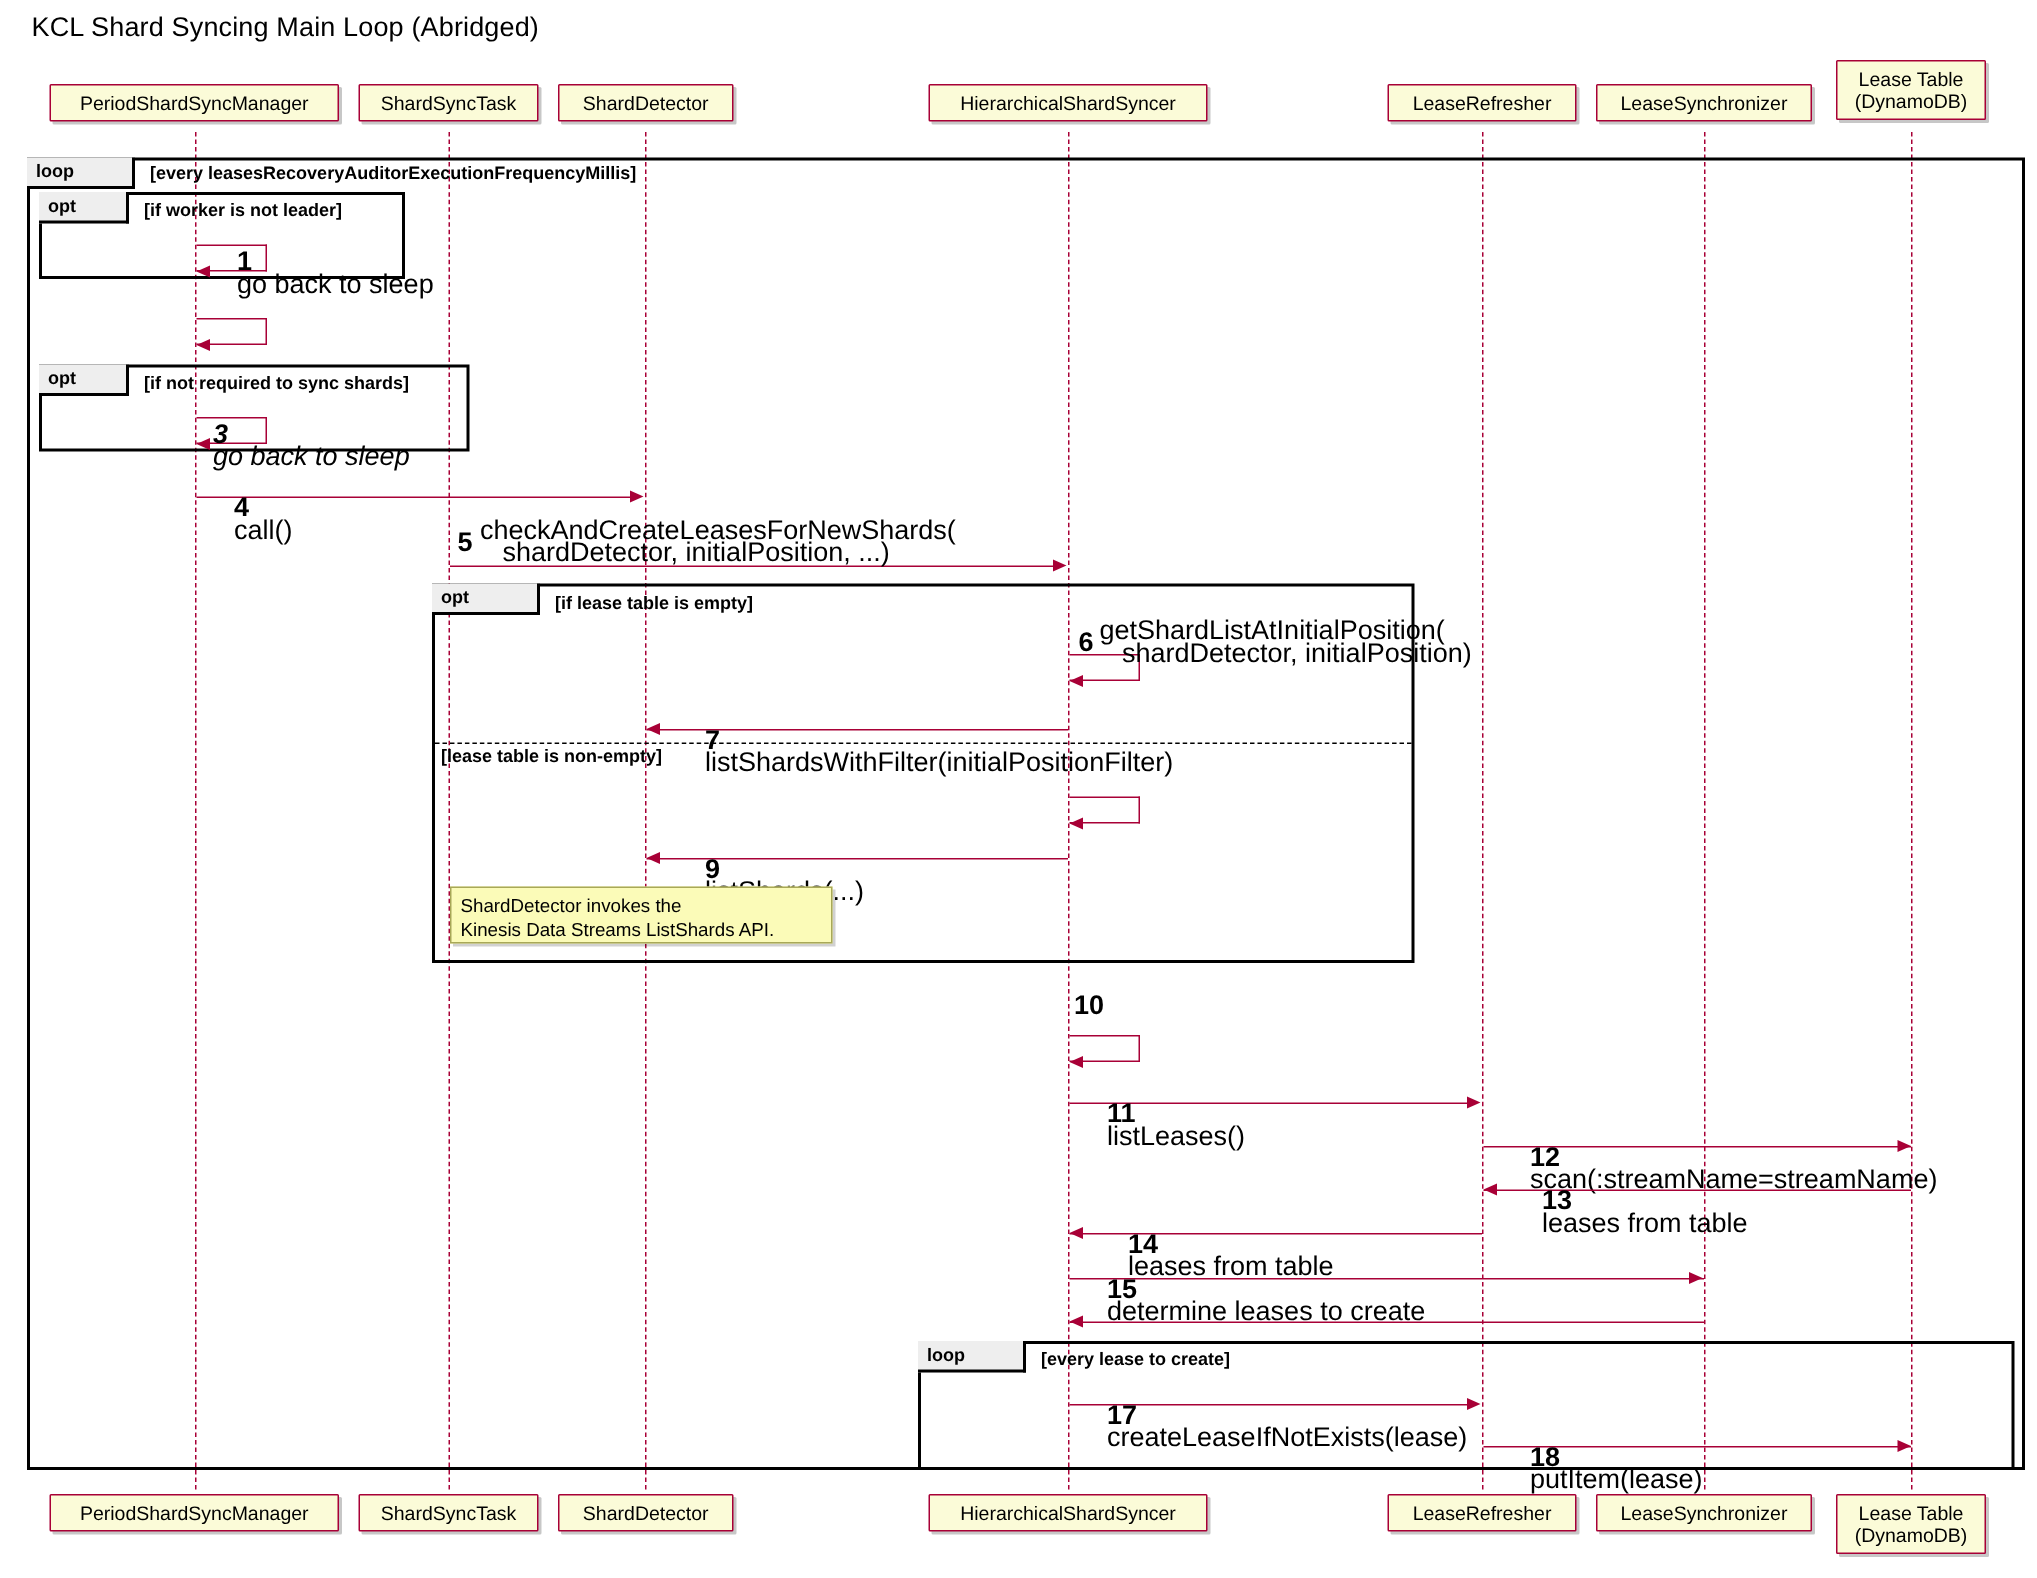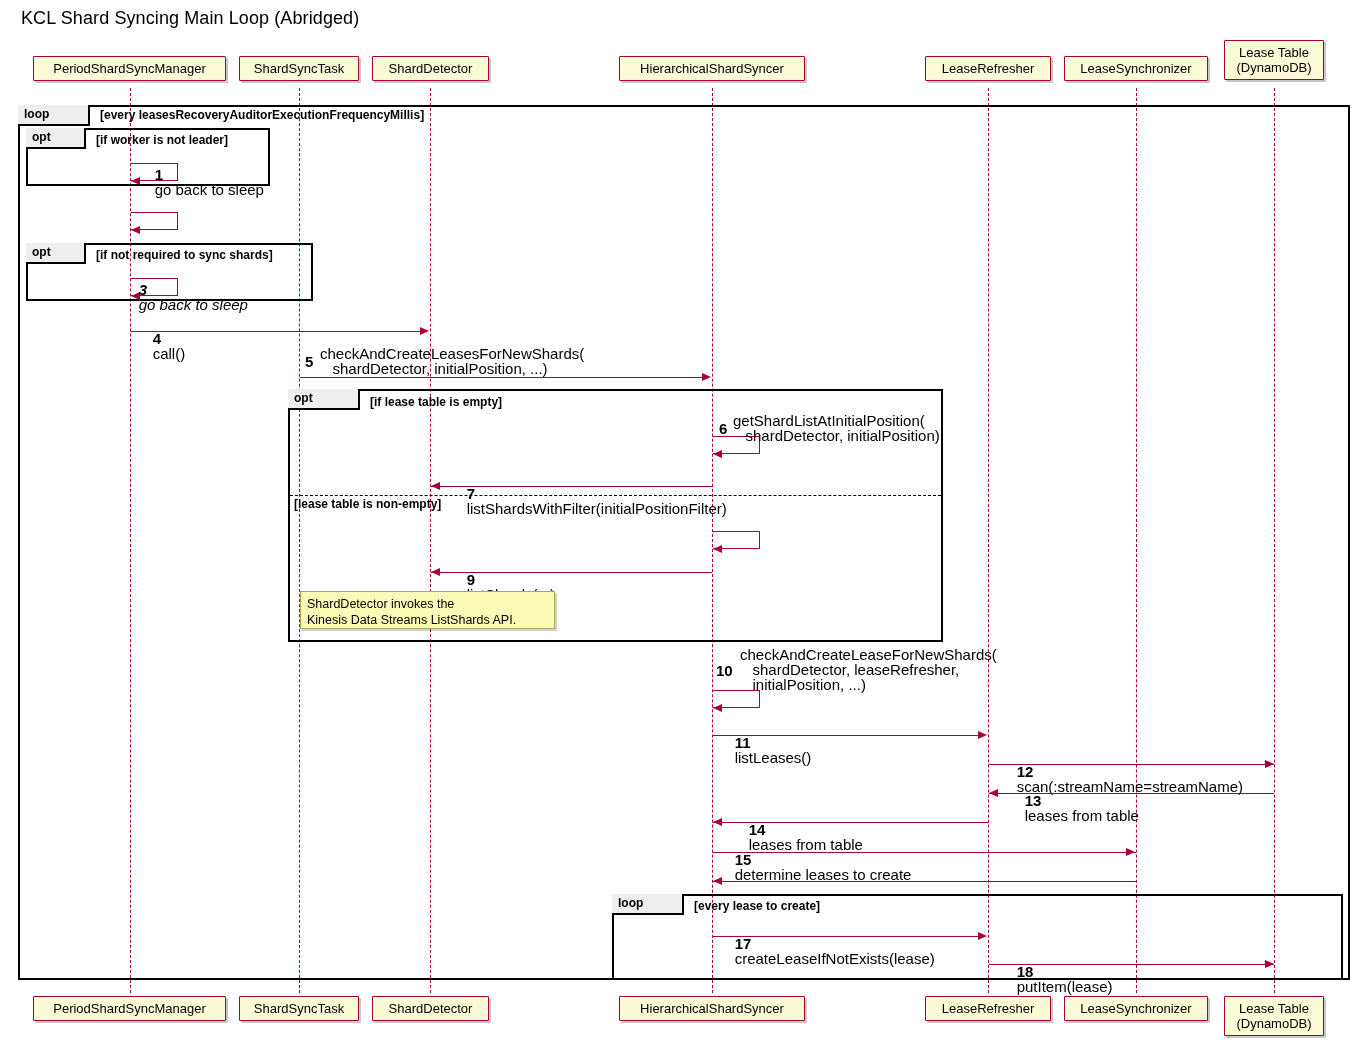--- a/index.html
+++ b/index.html
@@ -85,21 +85,21 @@
   
   .self-msg{
     position:absolute;
     border:1px solid #a80036;
     border-left:none;
     box-sizing:border-box;
     height:18px;
   }
 
   .msg-label{
-    position:absolute;font-size:15px;white-space:pre;line-height:15px;
+    position:absolute;font-size:18px;white-space:pre;line-height:15px;
   }
   .msg-num{font-weight:bold;}
 
   
   .note{
     position:absolute;
     background:#fbfbb8;
     border:1px solid #a8a858;
     font-size:12.5px;
     line-height:16px;
@@ -212,23 +212,20 @@
     <span class="msg-num">9</span>
     <span>listShards(...)</span>
   </div>
 
   <div class="note" style="left:300px;top:591px;width:255px;height:38px;">ShardDetector invokes the
 Kinesis Data Streams ListShards API.</div>
 
   <div class="self-msg" style="left:713px;top:690px;width:47px;"></div>
   <div class="arrow-head left" style="left:713px;top:704px;"></div>
   <div class="msg-label msg-num" style="left:716px;top:663px;">10</div>
-  <div class="msg-label" style="left:740px;top:647px;">checkAndCreateLeaseForNewShards(
-   shardDetector, leaseRefresher,
-   initialPosition, ...)</div>
 
   <div class="arrow-line" style="left:713px;top:735px;width:266px;"></div>
   <div class="arrow-head right" style="left:978px;top:731px;"></div>
   <div class="msg-label" style="left:718px;top:720px;">
     <span class="msg-num">11</span>
     <span>listLeases()</span>
   </div>
 
   <div class="arrow-line" style="left:989px;top:764px;width:285px;"></div>
   <div class="arrow-head right" style="left:1265px;top:760px;"></div>

